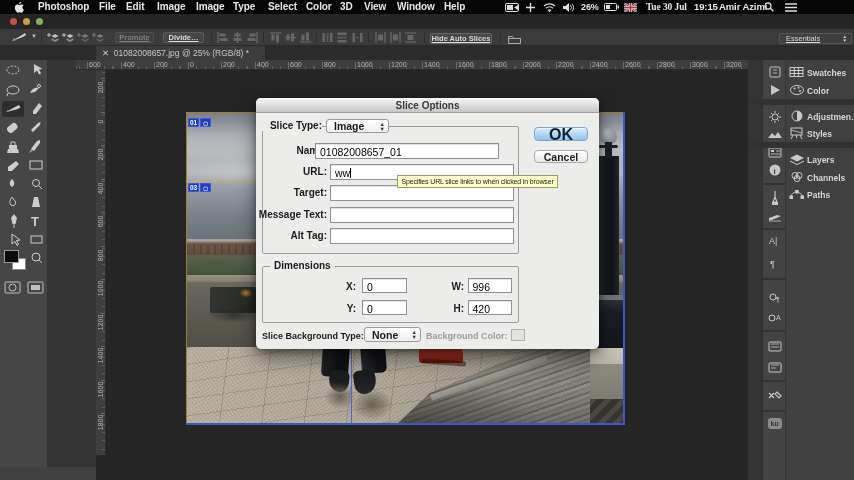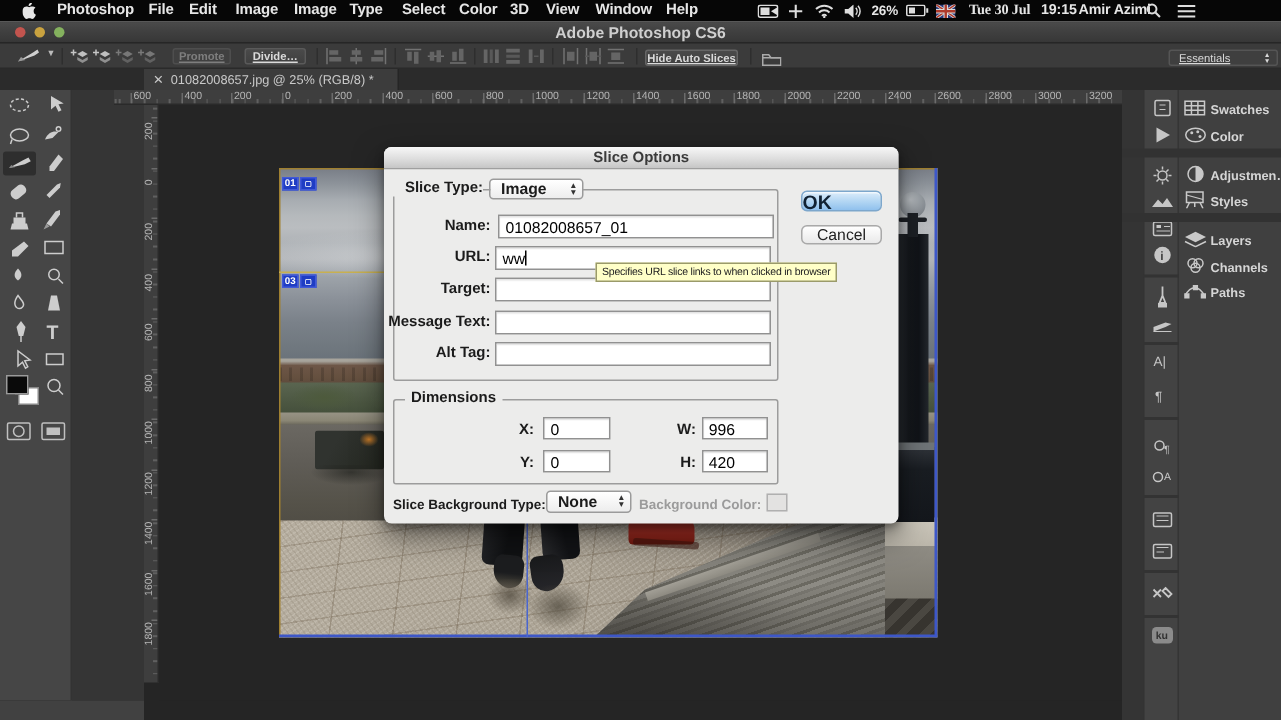--- a/index.html
+++ b/index.html
@@ -45,22 +45,22 @@
 #photo { left:186px; top:112px; width:439px; height:313px; overflow:hidden; background:#9aa0a6; }
 #photo > div { position:absolute; }
 
 #dialog { left:256px; top:98px; width:343px; height:251px; background:#ececeb; border-radius:5px; box-shadow:0 8px 20px rgba(0,0,0,0.5), 0 2px 6px rgba(0,0,0,0.35); font-size:11px; color:#151515; }
 #dlgtitle { position:absolute; left:0; top:0; width:343px; height:15px; border-radius:5px 5px 0 0; background:linear-gradient(#f7f7f7,#dedede 55%,#c6c6c6); border-bottom:1px solid #9f9f9f; text-align:center; font-size:10px; font-weight:700; color:#3a3a3a; line-height:15px; }
 .group { position:absolute; border:1px solid #9c9c9c; border-radius:2px; }
 .dlbl { position:absolute; text-align:right; font-weight:700; color:#1b1b1b; font-size:10px; white-space:nowrap; }
 .dinput { position:absolute; background:#fff; border:1px solid #919191; box-shadow:inset 0 1px 1px rgba(0,0,0,0.12); font-size:10.5px; color:#000; padding:2px 0 0 4px; }
 .pop { position:absolute; background:linear-gradient(#ffffff,#ededed); border:1px solid #9b9b9b; border-radius:3px; font-size:10.5px; font-weight:700; color:#1b1b1b; }
 .pop .ar { position:absolute; right:3px; top:1.5px; font-size:5.5px; line-height:5px; color:#333; }
-#okbtn { position:absolute; left:278px; top:29px; width:54px; height:14px; border-radius:4px; background:linear-gradient(#dcedfb,#b8d9f4 45%,#90c1ed); border:1px solid #7da7cc; box-shadow:inset 0 1px 0 rgba(255,255,255,0.65); font-size:13px; font-weight:700; color:#123; line-height:13px; }
-#cancelbtn { position:absolute; left:278px; top:52px; width:54px; height:13px; border-radius:4px; background:linear-gradient(#ffffff,#e9e9e9); border:1px solid #a9a9a9; text-align:center; font-size:10.5px; font-weight:400; color:#222; line-height:12px; }
+#okbtn { position:absolute; left:278px; top:29px; width:54px; height:14px; border-radius:4px; background:linear-gradient(#dcedfb,#b8d9f4 45%,#90c1ed); border:1px solid #7da7cc; box-shadow:inset 0 1px 0 rgba(255,255,255,0.65); text-align:center; font-size:16px; font-weight:700; color:#123; line-height:13px; }
+#cancelbtn { position:absolute; left:278px; top:52px; width:54px; height:13px; border-radius:4px; background:linear-gradient(#ffffff,#e9e9e9); border:1px solid #a9a9a9; text-align:center; font-size:10.5px; font-weight:700; color:#222; line-height:12px; }
 #tooltip { left:397px; top:175px; width:161px; height:13px; background:#ffffc8; border:1px solid #9a9a6a; font-size:7px; letter-spacing:-0.15px; color:#222; text-align:center; line-height:11px; z-index:60; white-space:nowrap; }
 .badge { position:absolute; height:9px; background:#1f3dc4; border:1px solid #4059d8; color:#fff; font-size:6.5px; font-weight:700; line-height:8px; text-align:center; z-index:30; }
 </style>
 </head>
 <body>
 <div id="stage">
   <div class="abs" id="menubar">
     <svg style="position:absolute;left:15px;top:2px" width="10" height="11" fill="#e6e6e6">
         <path d="M7.1 1.6c-.5.6-1.3 1-2 1-.1-.8.2-1.6.7-2.1C6.3-.1 7.2-.4 7.9-.4c.1.8-.2 1.5-.8 2zM8 3c-1.1-.1-2 .6-2.5.6S4.2 3 3.3 3C2.1 3 1 3.7.4 4.8c-1.2 2.1-.3 5.2.9 6.9.6.8 1.3 1.7 2.2 1.7.9 0 1.2-.6 2.3-.6s1.4.6 2.3.6c.9 0 1.5-.8 2.1-1.7.7-1 .9-1.9 1-2-.1 0-1.9-.7-1.9-2.9C9.2 4.9 10.7 4.1 10.8 4 10 3.1 8.8 3 8.4 3z" transform="scale(0.8)"></path>
       </svg>
@@ -109,23 +109,20 @@
     <span style="left:694px;font-size:9.5px;">19:15</span>
     <span style="left:719px;font-size:9.5px;">Amir Azimi</span>
     <svg style="position:absolute;left:764px;top:2px" width="10" height="10">
         <circle cx="4" cy="4" r="3" fill="none" stroke="#ddd" stroke-width="1.3"></circle>
         <path d="M6.3 6.3l3 3" stroke="#ddd" stroke-width="1.4"></path>
       </svg>
     <svg style="position:absolute;left:785px;top:2.5px" width="12" height="9">
         <path d="M0 1h12M0 4.5h12M0 8h12" stroke="#ddd" stroke-width="1.4"></path>
       </svg>
   </div>
-  <div class="abs" id="titlebar">
-      <div class="t">Adobe Photoshop CS6</div>
-    </div>
   <div class="tl" style="left:10px;background:#c2544e;"></div>
   <div class="tl" style="left:23px;background:#c9a23f;"></div>
   <div class="tl" style="left:36px;background:#84b15e;"></div>
   <div class="abs" id="optbar">
     <svg style="position:absolute;left:10px;top:3px" width="18" height="11">
         <path d="M2 9L12 3l3-2 1 2-3 2z" fill="#cfcfcf"></path>
         <path d="M2 9l5-1-3-2z" fill="#9a9a9a"></path>
       </svg>
     <span class="oicon" style="left:31px;top:4px;font-size:6px;color:#bbb;">▼</span>
     <div class="sep" style="left:41px;top:3px;height:11px;"></div>
@@ -498,21 +495,21 @@
     <div style="position:absolute;left:14px;top:270px;width:24px;height:2px;background:#333;"></div>
     <div style="position:absolute;left:14px;top:320px;width:24px;height:2px;background:#333;"></div>
     <div style="position:absolute;left:14px;top:350px;width:24px;height:2px;background:#333;"></div>
   </div>
   <div class="abs" id="dialog">
     <div id="dlgtitle">Slice Options</div>
     <div class="group" style="left:6px;top:28px;width:257px;height:128px;"></div>
     <div class="dlbl" style="left:0px;top:22px;width:66px;background:#ececeb;padding-left:6px;">Slice Type:</div>
     <div class="pop" style="left:70px;top:21px;width:63px;height:14px;line-height:13px;padding-left:7px;">Image<span class="ar">▲<br>▼</span></div>
     <div class="dlbl" style="left:1px;top:47px;width:70px;">Name:</div>
-    <div class="dinput" style="left:76px;top:44.7px;width:184px;height:16px;">01082008657_01</div>
+    <div class="dinput" style="left:59px;top:44.7px;width:184px;height:16px;">01082008657_01</div>
     <div class="dlbl" style="left:1px;top:68px;width:70px;">URL:</div>
     <div class="dinput" style="left:74px;top:66px;width:184px;height:16px;">ww<span style="display:inline-block;width:1px;height:10px;background:#000;vertical-align:-1px;"></span></div>
     <div class="dlbl" style="left:1px;top:89px;width:70px;">Target:</div>
     <div class="dinput" style="left:74px;top:87.4px;width:184px;height:16px;"></div>
     <div class="dlbl" style="left:1px;top:110.5px;width:70px;">Message Text:</div>
     <div class="dinput" style="left:74px;top:108.7px;width:184px;height:16px;"></div>
     <div class="dlbl" style="left:1px;top:131.8px;width:70px;">Alt Tag:</div>
     <div class="dinput" style="left:74px;top:130px;width:184px;height:16px;"></div>
     <div id="okbtn">OK</div>
     <div id="cancelbtn">Cancel</div>

